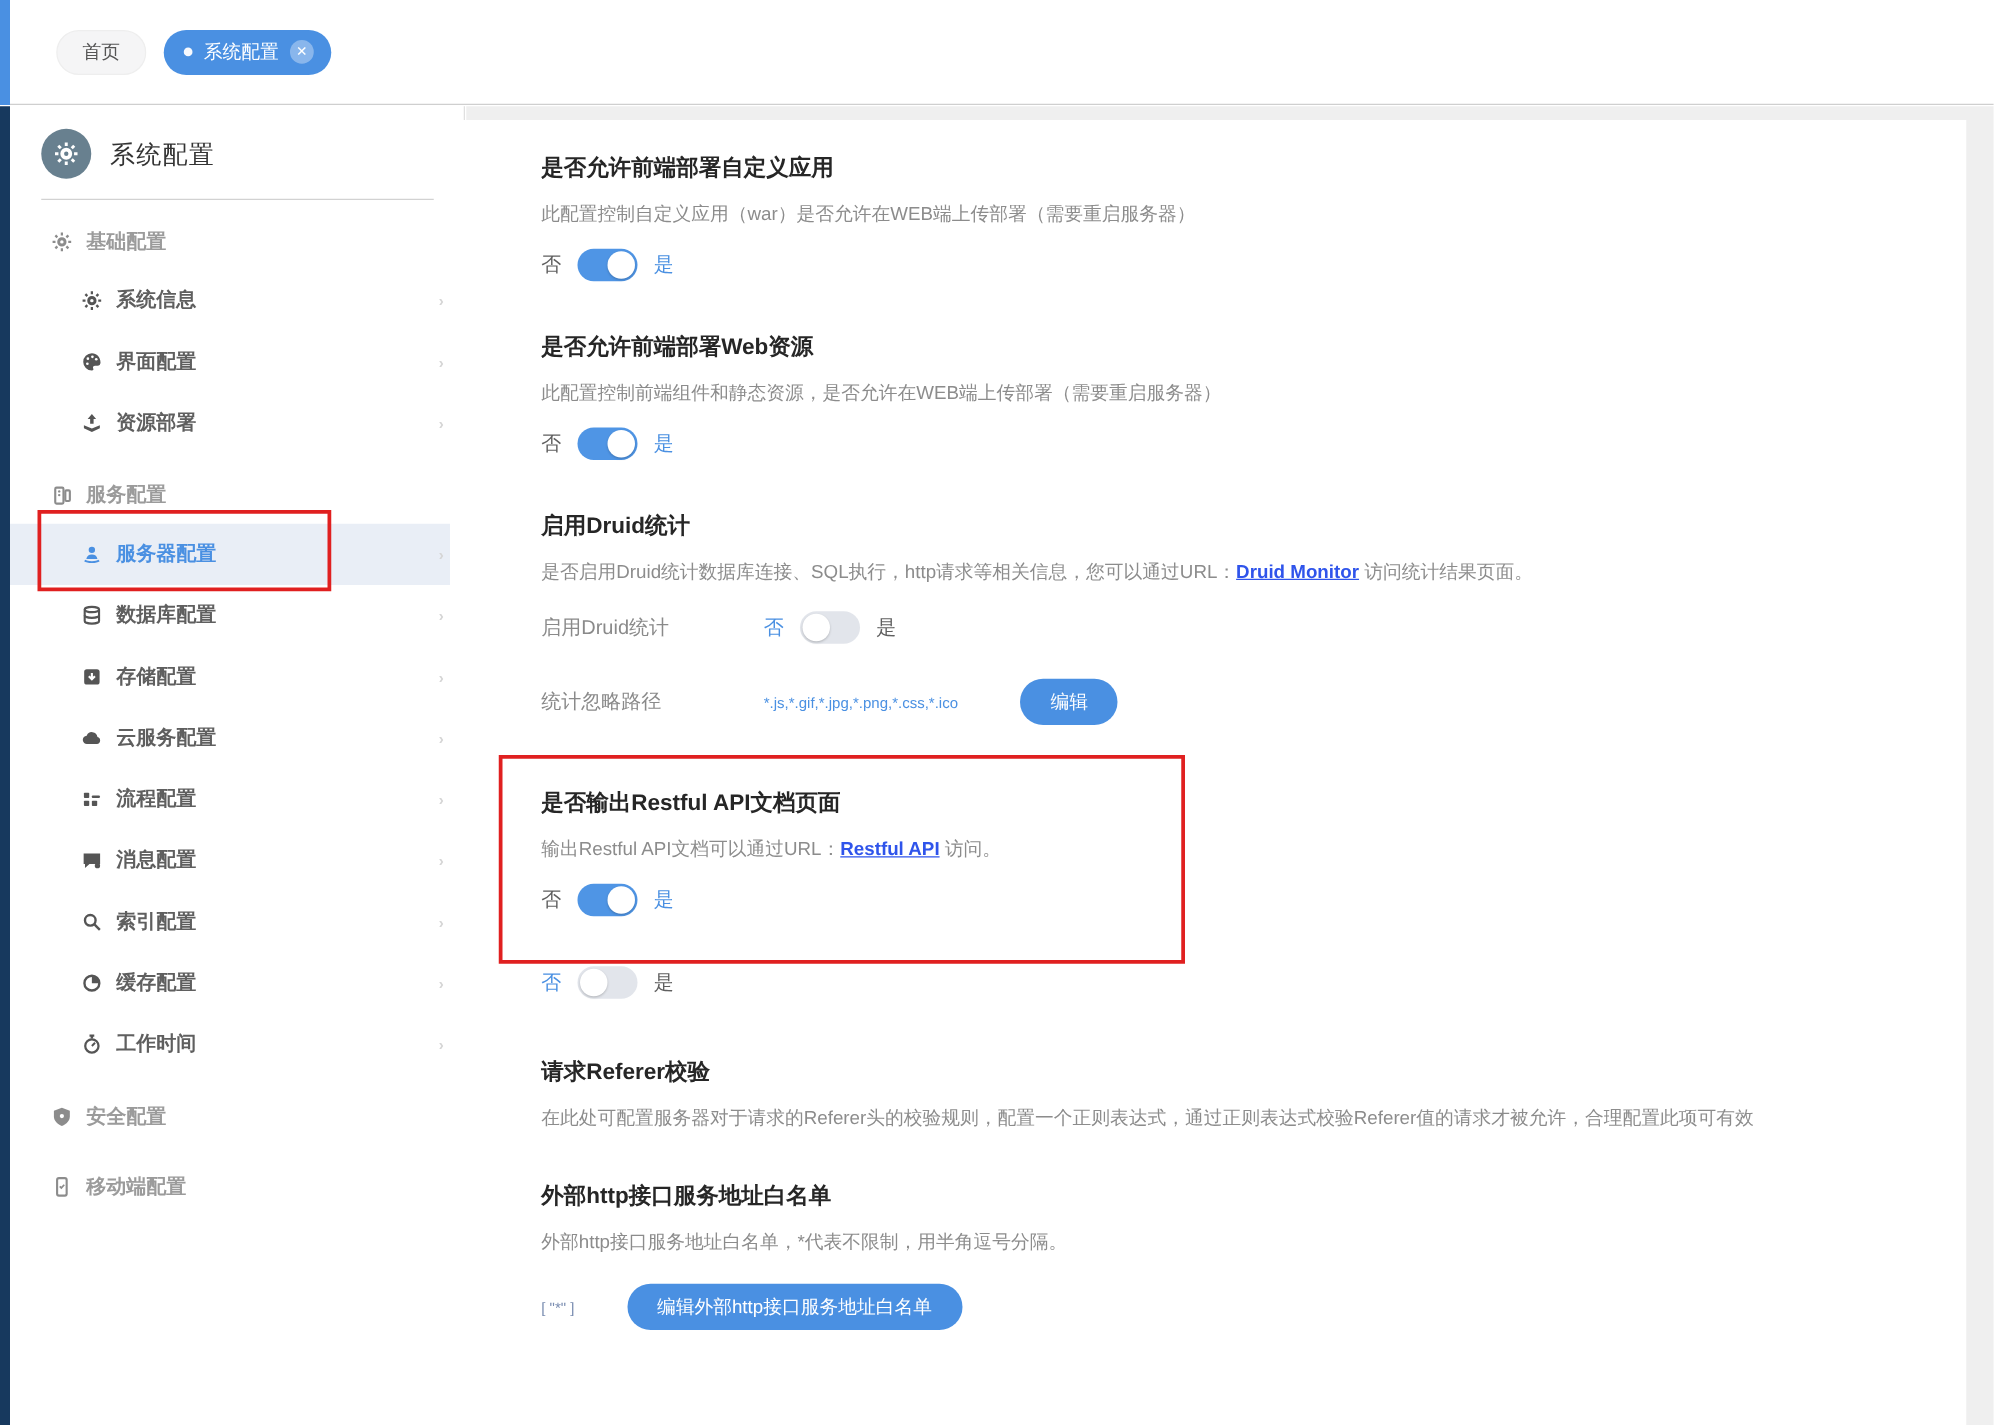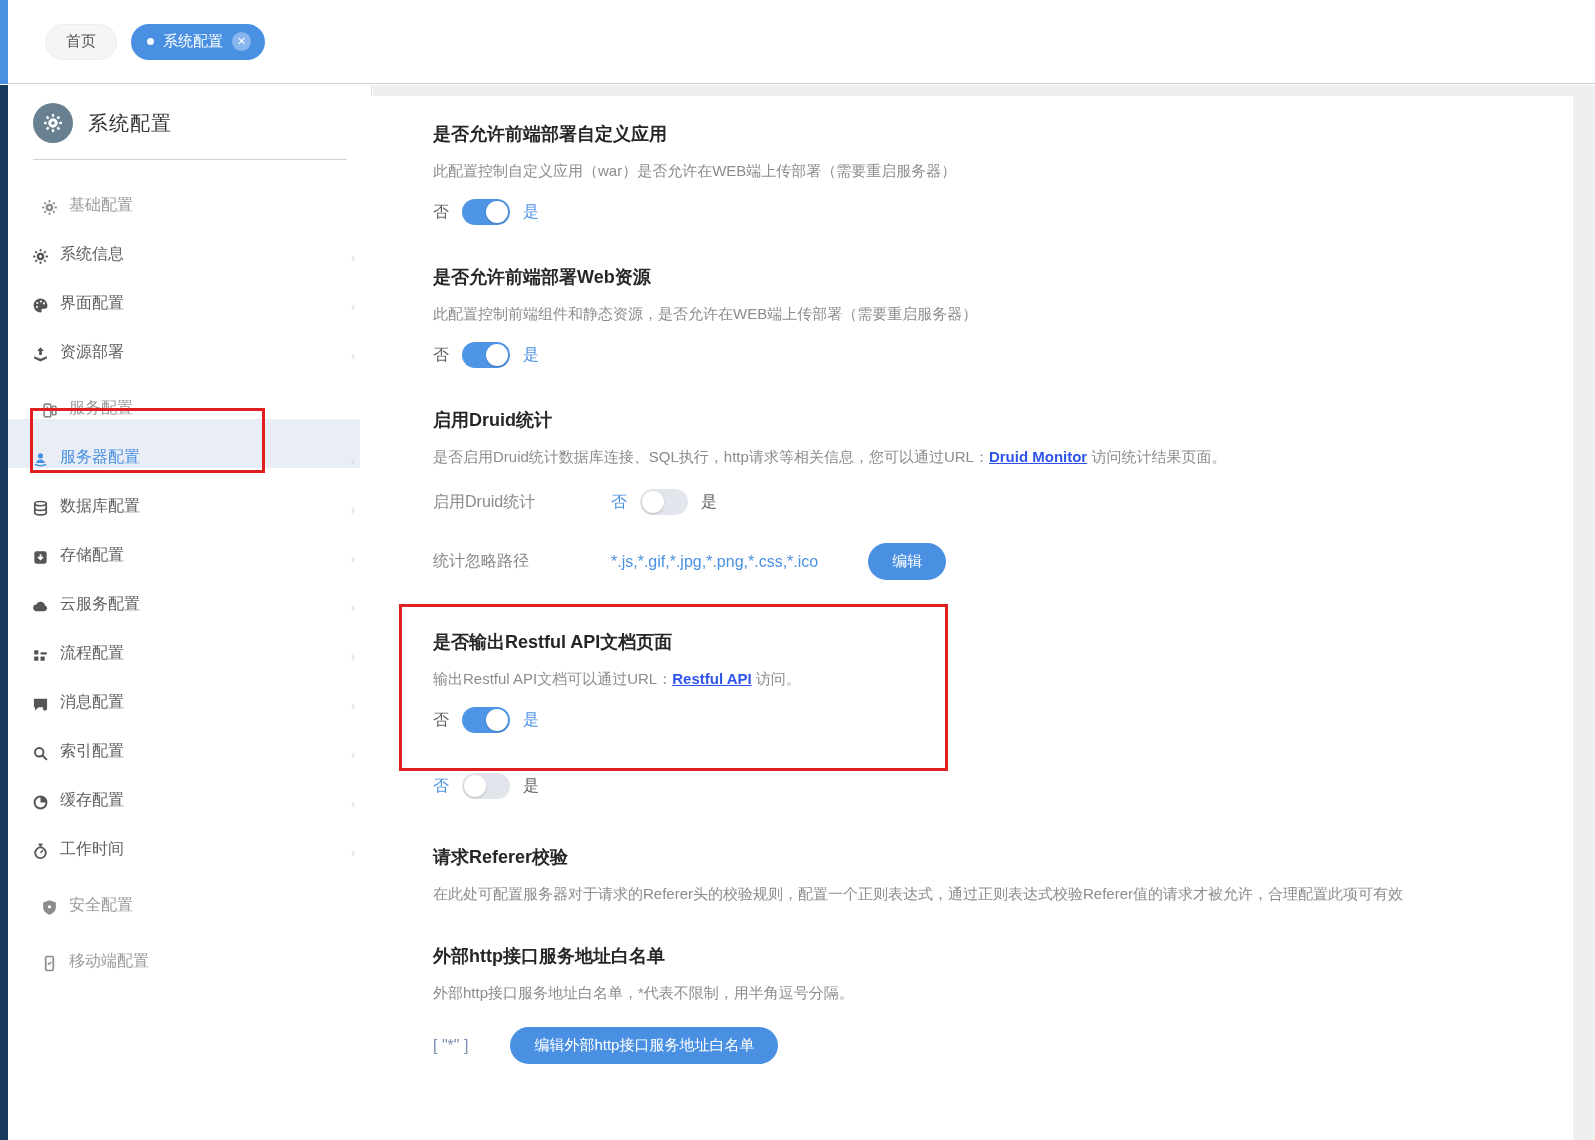--- a/index.html
+++ b/index.html
@@ -28,24 +28,24 @@
   .card { position:absolute; left:360px; top:96px; width:1213px; height:1044px; background:#fff;
     border-radius:8px 0 0 0; padding:26px 30px 0 73px; overflow:hidden; }
 
   
   .side-header { display:flex; align-items:center; padding:14px 24px 0 25px; height:62px; }
   .side-logo { width:40px; height:40px; border-radius:50%; background:#68808f; color:#fff;
     display:flex; align-items:center; justify-content:center; flex:0 0 40px; }
   .side-title { font-size:20px; color:#333; margin-left:15px; letter-spacing:1px; }
   .side-divider { height:1px; background:#d2d2d2; margin:12px 24px 0 25px; }
   .nav { margin-top:6px; }
-  .nav-row { display:flex; align-items:flex-end; position:relative; cursor:pointer; }
+  .nav-row { display:flex; align-items:center; position:relative; cursor:pointer;font-weight:bold; }
   .nav-group { height:46px; padding-left:33px; color:#9b9b9b; font-size:16px; margin-top:10px; }
   .nav-group .ic { color:#8c8c8c; }
-  .nav-item { height:49px; padding-left:24px; color:#5f5f5f; font-size:16px; }
+  .nav-item { height:49px; padding-left:57px; color:#5f5f5f; font-size:16px; }
   .nav-item .ic { color:#555; }
   .nav-label { margin-left:11px; white-space:nowrap; }
   .nav-item.selected { background:#e9eef6; color:#4a90e2; }
   .nav-item.selected .ic { color:#4a90e2; }
   .chev { position:absolute; right:16px; color:#d5d5d5; font-size:12px; }
   .ic { width:17px; height:17px; flex:0 0 17px; }
   .ic svg { width:100%; height:100%; display:block; }
 
   
   .setting { margin-bottom:40px; position:relative; }
@@ -55,21 +55,21 @@
   .toggle-row { margin-top:18px; display:flex; align-items:center; gap:13px; font-size:16px; }
   .lab-dim { color:#5f5f5f; } .lab-blue { color:#4a90e2; }
   .switch { width:48px; height:26px; border-radius:13px; position:relative; cursor:pointer; }
   .switch.on { background:#4f95e5; }
   .switch.off { background:#e2e5eb; }
   .knob { position:absolute; top:2px; width:22px; height:22px; border-radius:50%; background:#fff;
     box-shadow:0 1px 2px rgba(0,0,0,.2); }
   .switch.on .knob { right:2px; } .switch.off .knob { left:2px; }
   .inline-row { display:flex; align-items:center; margin-top:24px; }
   .inline-label { font-size:16px; color:#8a8a8a; width:178px; }
-  .inline-value { font-size:16px; color:#4a90e2; }
+  .inline-value { font-size:12px; color:#4a90e2; }
   .btn { background:#4a90e2; color:#fff; border:none; border-radius:19px; height:37px;
     font-size:15px; padding:0 24px; cursor:pointer; font-family:inherit; }
   .btn-edit { margin-left:50px; }
   .btn-wl { margin-left:42px; }
   .druid-toggle { margin-top:22px; }
   .row-gap { margin-top:28px; }
 
   
   .red-frame { position:absolute; border:3px solid #e02020; pointer-events:none; z-index:5; }
   .rf-side { left:22px; top:-11px; width:235px; height:65px; }

